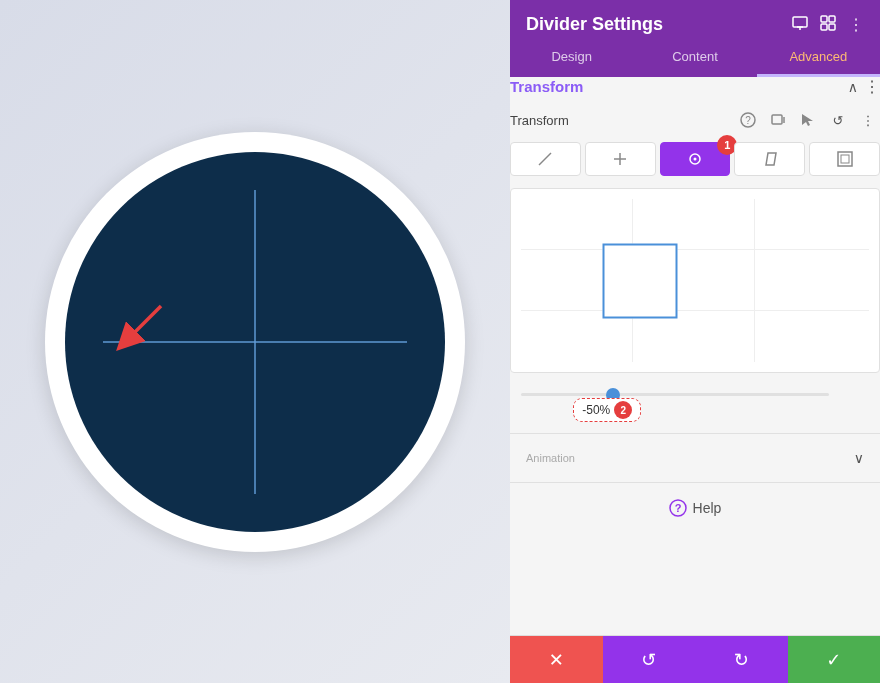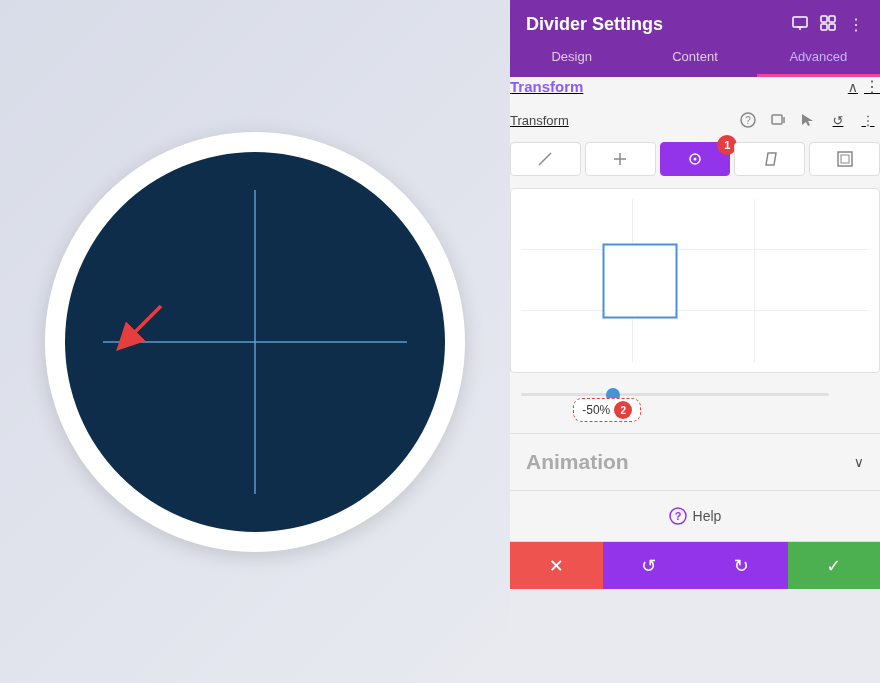--- a/index.html
+++ b/index.html
@@ -71,21 +71,21 @@
       width: 60px;
       height: 60px;
     }
 
     
     .panel {
       width: 370px;
       background: #f5f5f5;
       display: flex;
       flex-direction: column;
-      height: 589px;
+      height: 683px;
       overflow: hidden;
     }
 
     
     .panel-header {
       background: #7b2fa8;
       padding: 14px 16px 0;
       color: white;
     }
 
@@ -136,35 +136,34 @@
       text-align: center;
       padding: 10px 0;
       font-size: 13px;
       font-weight: 500;
       color: rgba(255,255,255,0.75);
       cursor: pointer;
       border-bottom: 3px solid transparent;
     }
 
     .tab.active {
-      color: #c4b5fd;
-      border-bottom: 3px solid #ec4899;
+      color: #fdba74;
+      border-bottom: 3px solid #c4b5fd;
     }
 
     
     .panel-body {
       flex: 1;
       overflow-y: auto;
       padding: 0;
     }
 
     
     .section {
       border-bottom: 1px solid #e0e0e0;
-      text-decoration: underline;
     }
 
     .section-header {
       display: flex;
       align-items: center;
       justify-content: space-between;
       margin-bottom: 12px;
     }
 
     .section-title {
@@ -378,23 +377,23 @@
       border-bottom: 1px solid #e0e0e0;
     }
 
     .animation-header {
       display: flex;
       align-items: center;
       justify-content: space-between;
     }
 
     .animation-title {
-      font-size: 21px;
+      font-size: 11px;
       color: #aaa;
-      font-weight: 700;
+      font-weight: 400;
     }
 
     .animation-chevron {
       color: #555;
       font-size: 14px;
       cursor: pointer;
     }
 
     
     .help-section {

